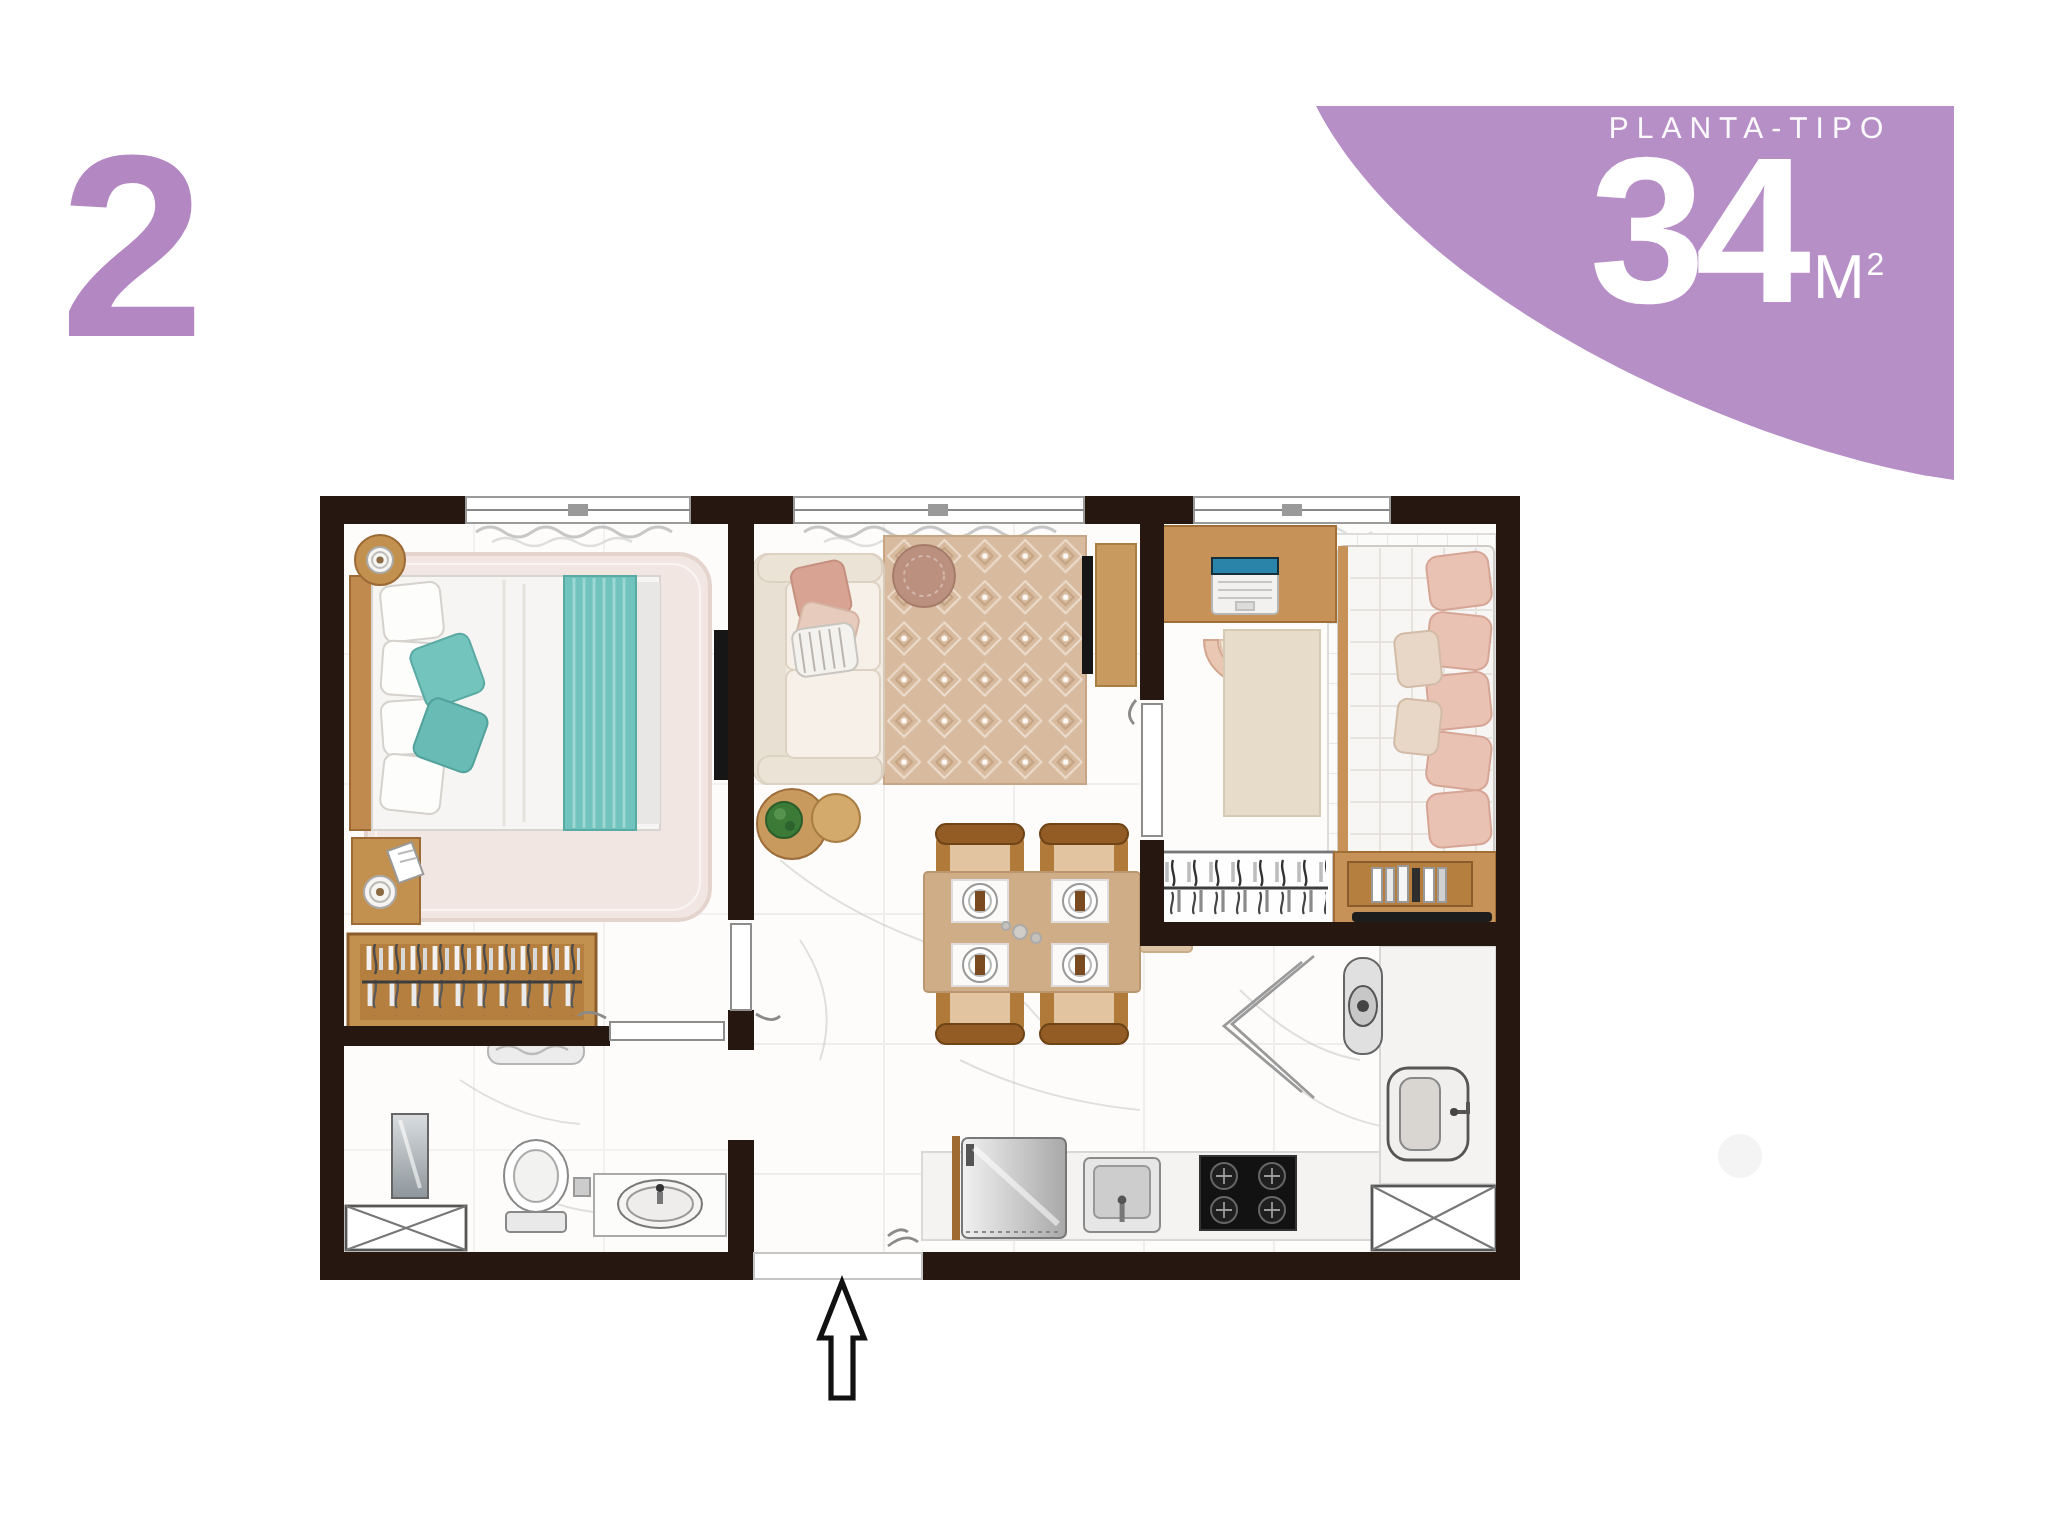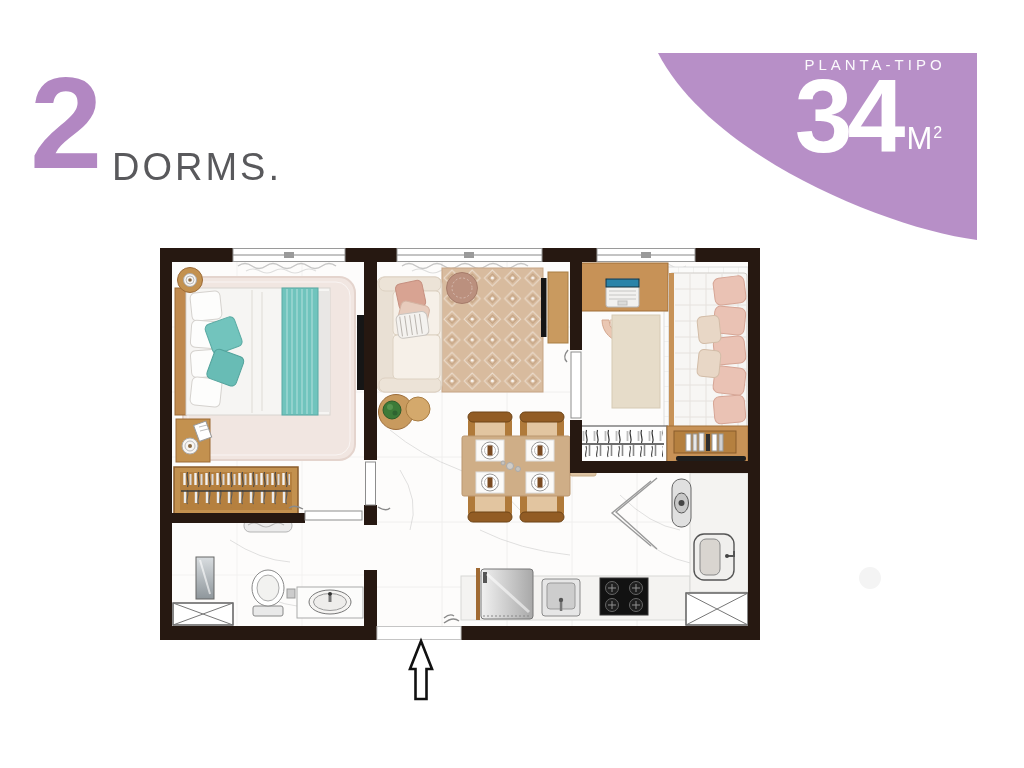--- a/index.html
+++ b/index.html
@@ -22,21 +22,20 @@
   #plan-wrap{position:absolute;left:150px;top:238px;width:630px;height:475px;}
   #watermark-dot{position:absolute;left:859px;top:567px;width:22px;height:22px;border-radius:50%;
                  background:#f4f4f4;}
 </style>
 </head>
 <body>
 
 <div id="page">
 
   <div id="dorm-count">2</div>
-  <div id="dorm-label">DORMS.</div>
 
   <div id="area-badge">
     <svg width="345" height="215" viewBox="645 38 345 215">
       <path d="M658,53 L977,53 L977,240 C885,228 710,155 658,53 Z" fill="#b78fc7"></path>
     </svg>
     <div id="badge-text">
       <div id="badge-eyebrow">PLANTA-TIPO</div>
       <div id="badge-row">
         <span id="badge-value">34</span>
         <span id="badge-unit"><span>M</span><sup>2</sup></span>

